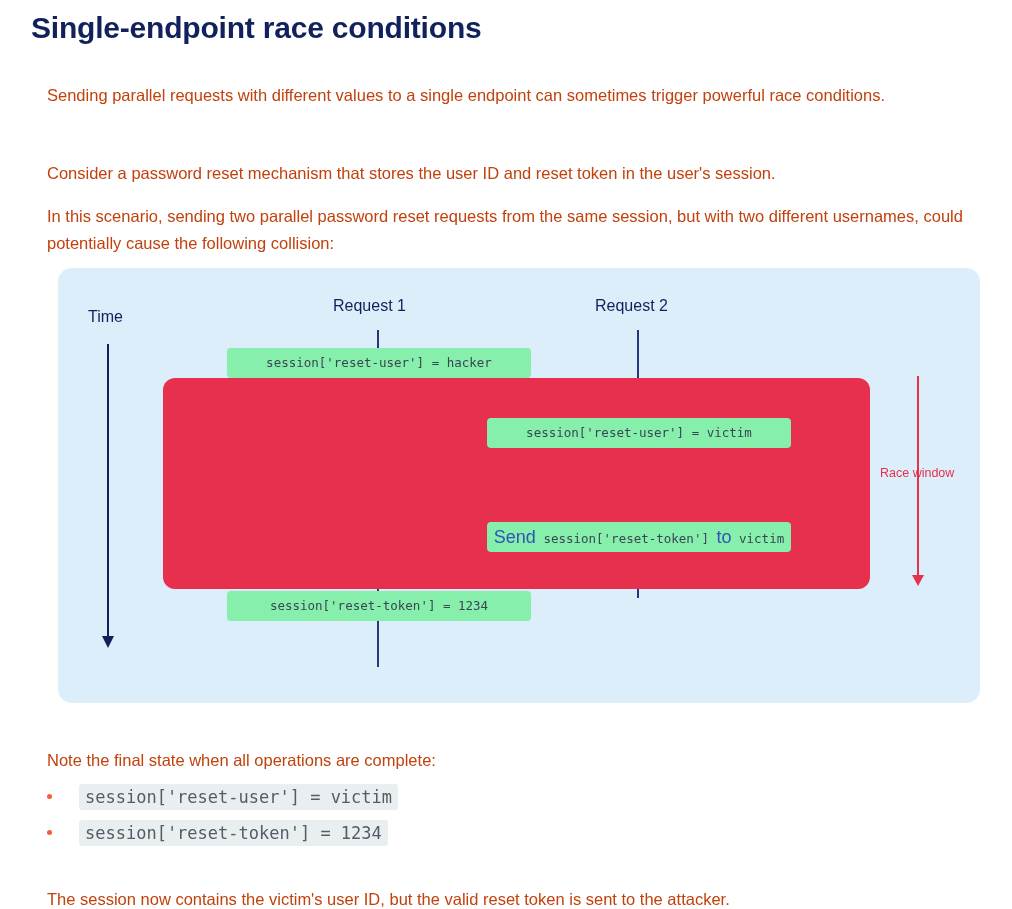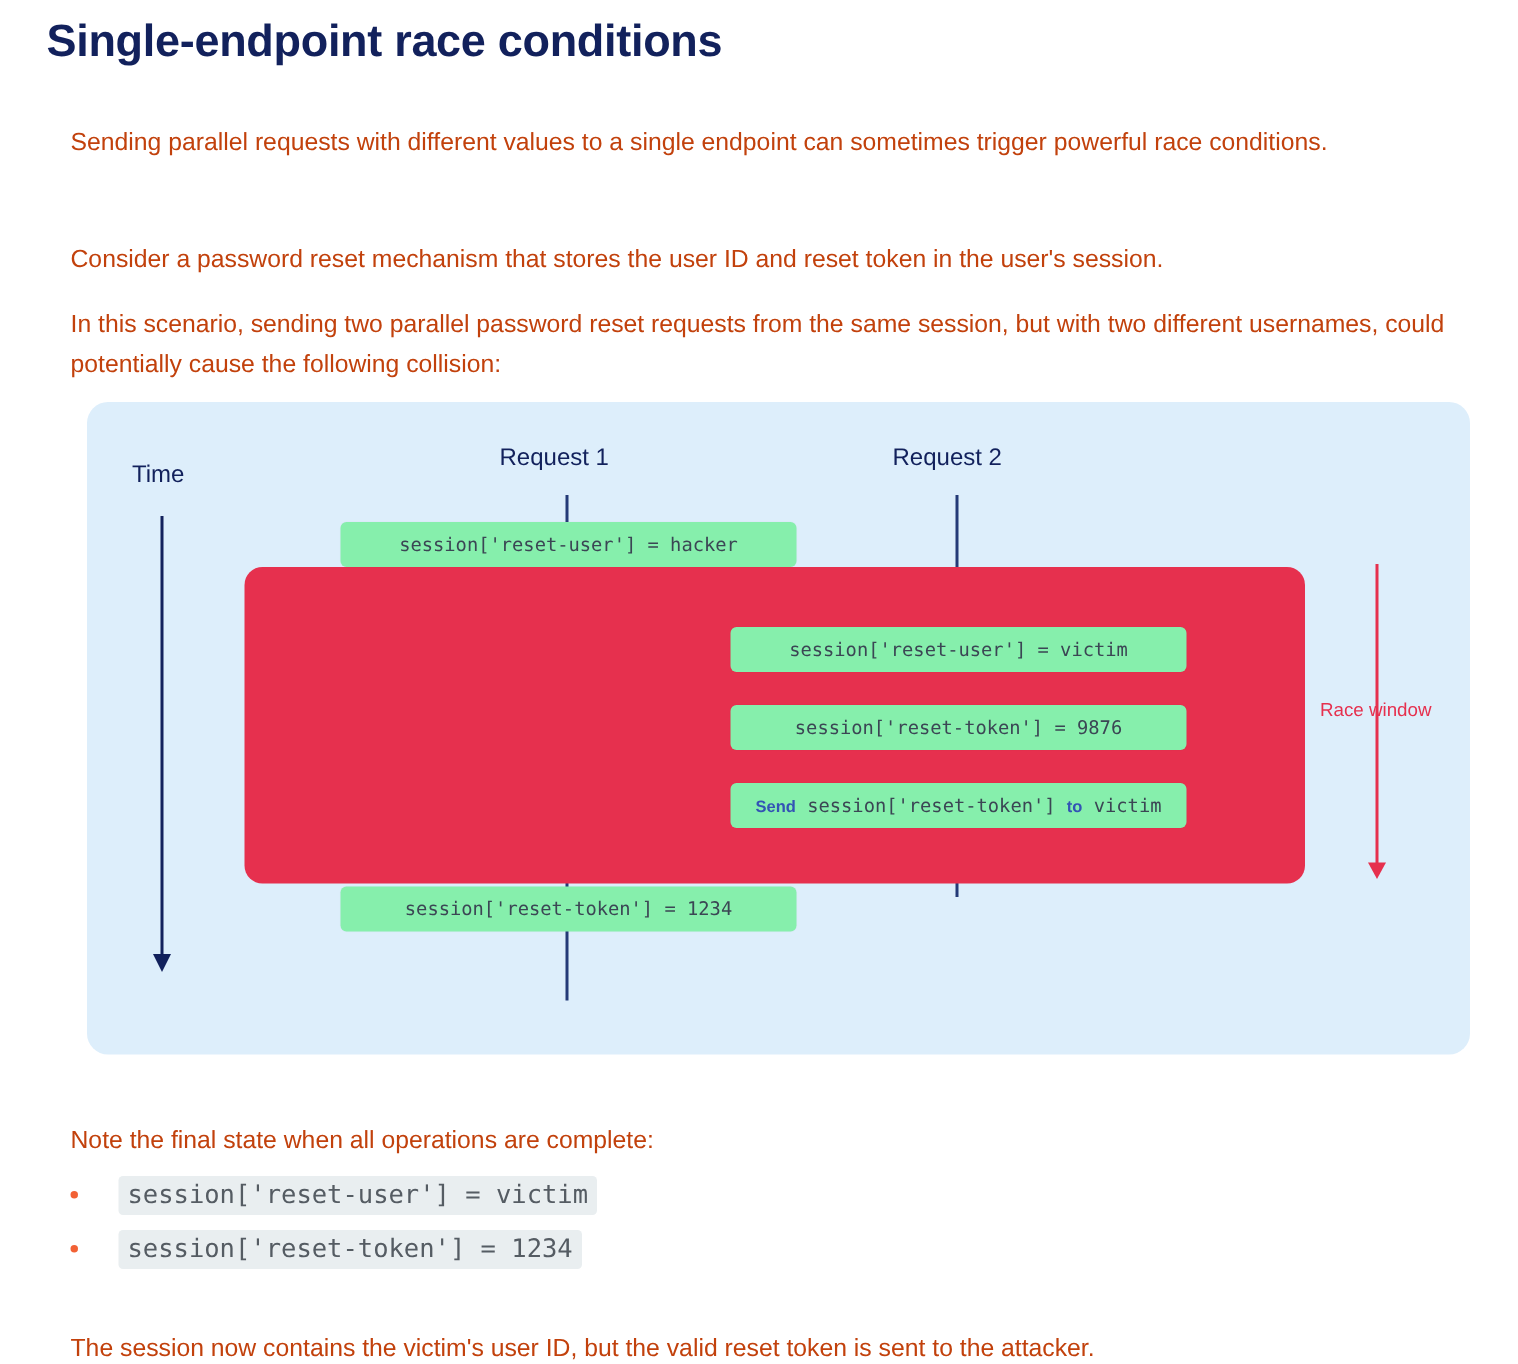--- a/index.html
+++ b/index.html
@@ -198,22 +198,22 @@
     line-height: 30px;
     text-align: center;
     font-family: "DejaVu Sans Mono", "Liberation Mono", monospace;
     font-size: 12.5px;
     color: #3b4654;
     white-space: nowrap;
     box-shadow: 0 0 0 0.5px rgba(0,0,0,0.02);
   }
   .evt .kw {
     font-family: "Liberation Sans", sans-serif;
-    font-weight: 700;
-    font-size: 11px;
+    font-weight: 400;
+    font-size: 18px;
     color: #3353b5;
   }
   #evt-r1-user  { left: 169px; top: 80px;  width: 304px; }
   #evt-r2-user  { left: 429px; top: 150px; width: 304px; }
   #evt-r2-token { left: 429px; top: 202px; width: 304px; }
   #evt-r2-send  { left: 429px; top: 254px; width: 304px; }
   #evt-r1-token { left: 169px; top: 323px; width: 304px; }
   #evt-r1-send  { left: 169px; top: 374px; width: 304px; }
 </style>
 </head>
@@ -244,21 +244,20 @@
     <div class="race-block"></div>
 
     <div class="race-marker">
       <div class="shaft"></div>
       <div class="head"></div>
     </div>
     <span class="race-marker-label">Race window</span>
 
     <div class="evt" id="evt-r1-user">session['reset-user'] = hacker</div>
     <div class="evt" id="evt-r2-user">session['reset-user'] = victim</div>
-    <div class="evt" id="evt-r2-token">session['reset-token'] = 9876</div>
 
     <div class="evt" id="evt-r2-send"><span class="kw">Send</span> <span>session['reset-token']</span> <span class="kw">to</span> <span>victim</span></div>
 
     <div class="evt" id="evt-r1-token">session['reset-token'] = 1234</div>
 
 
   </div>
 
   <p class="para" id="para-4">Note the final state when all operations are complete:</p>
 

